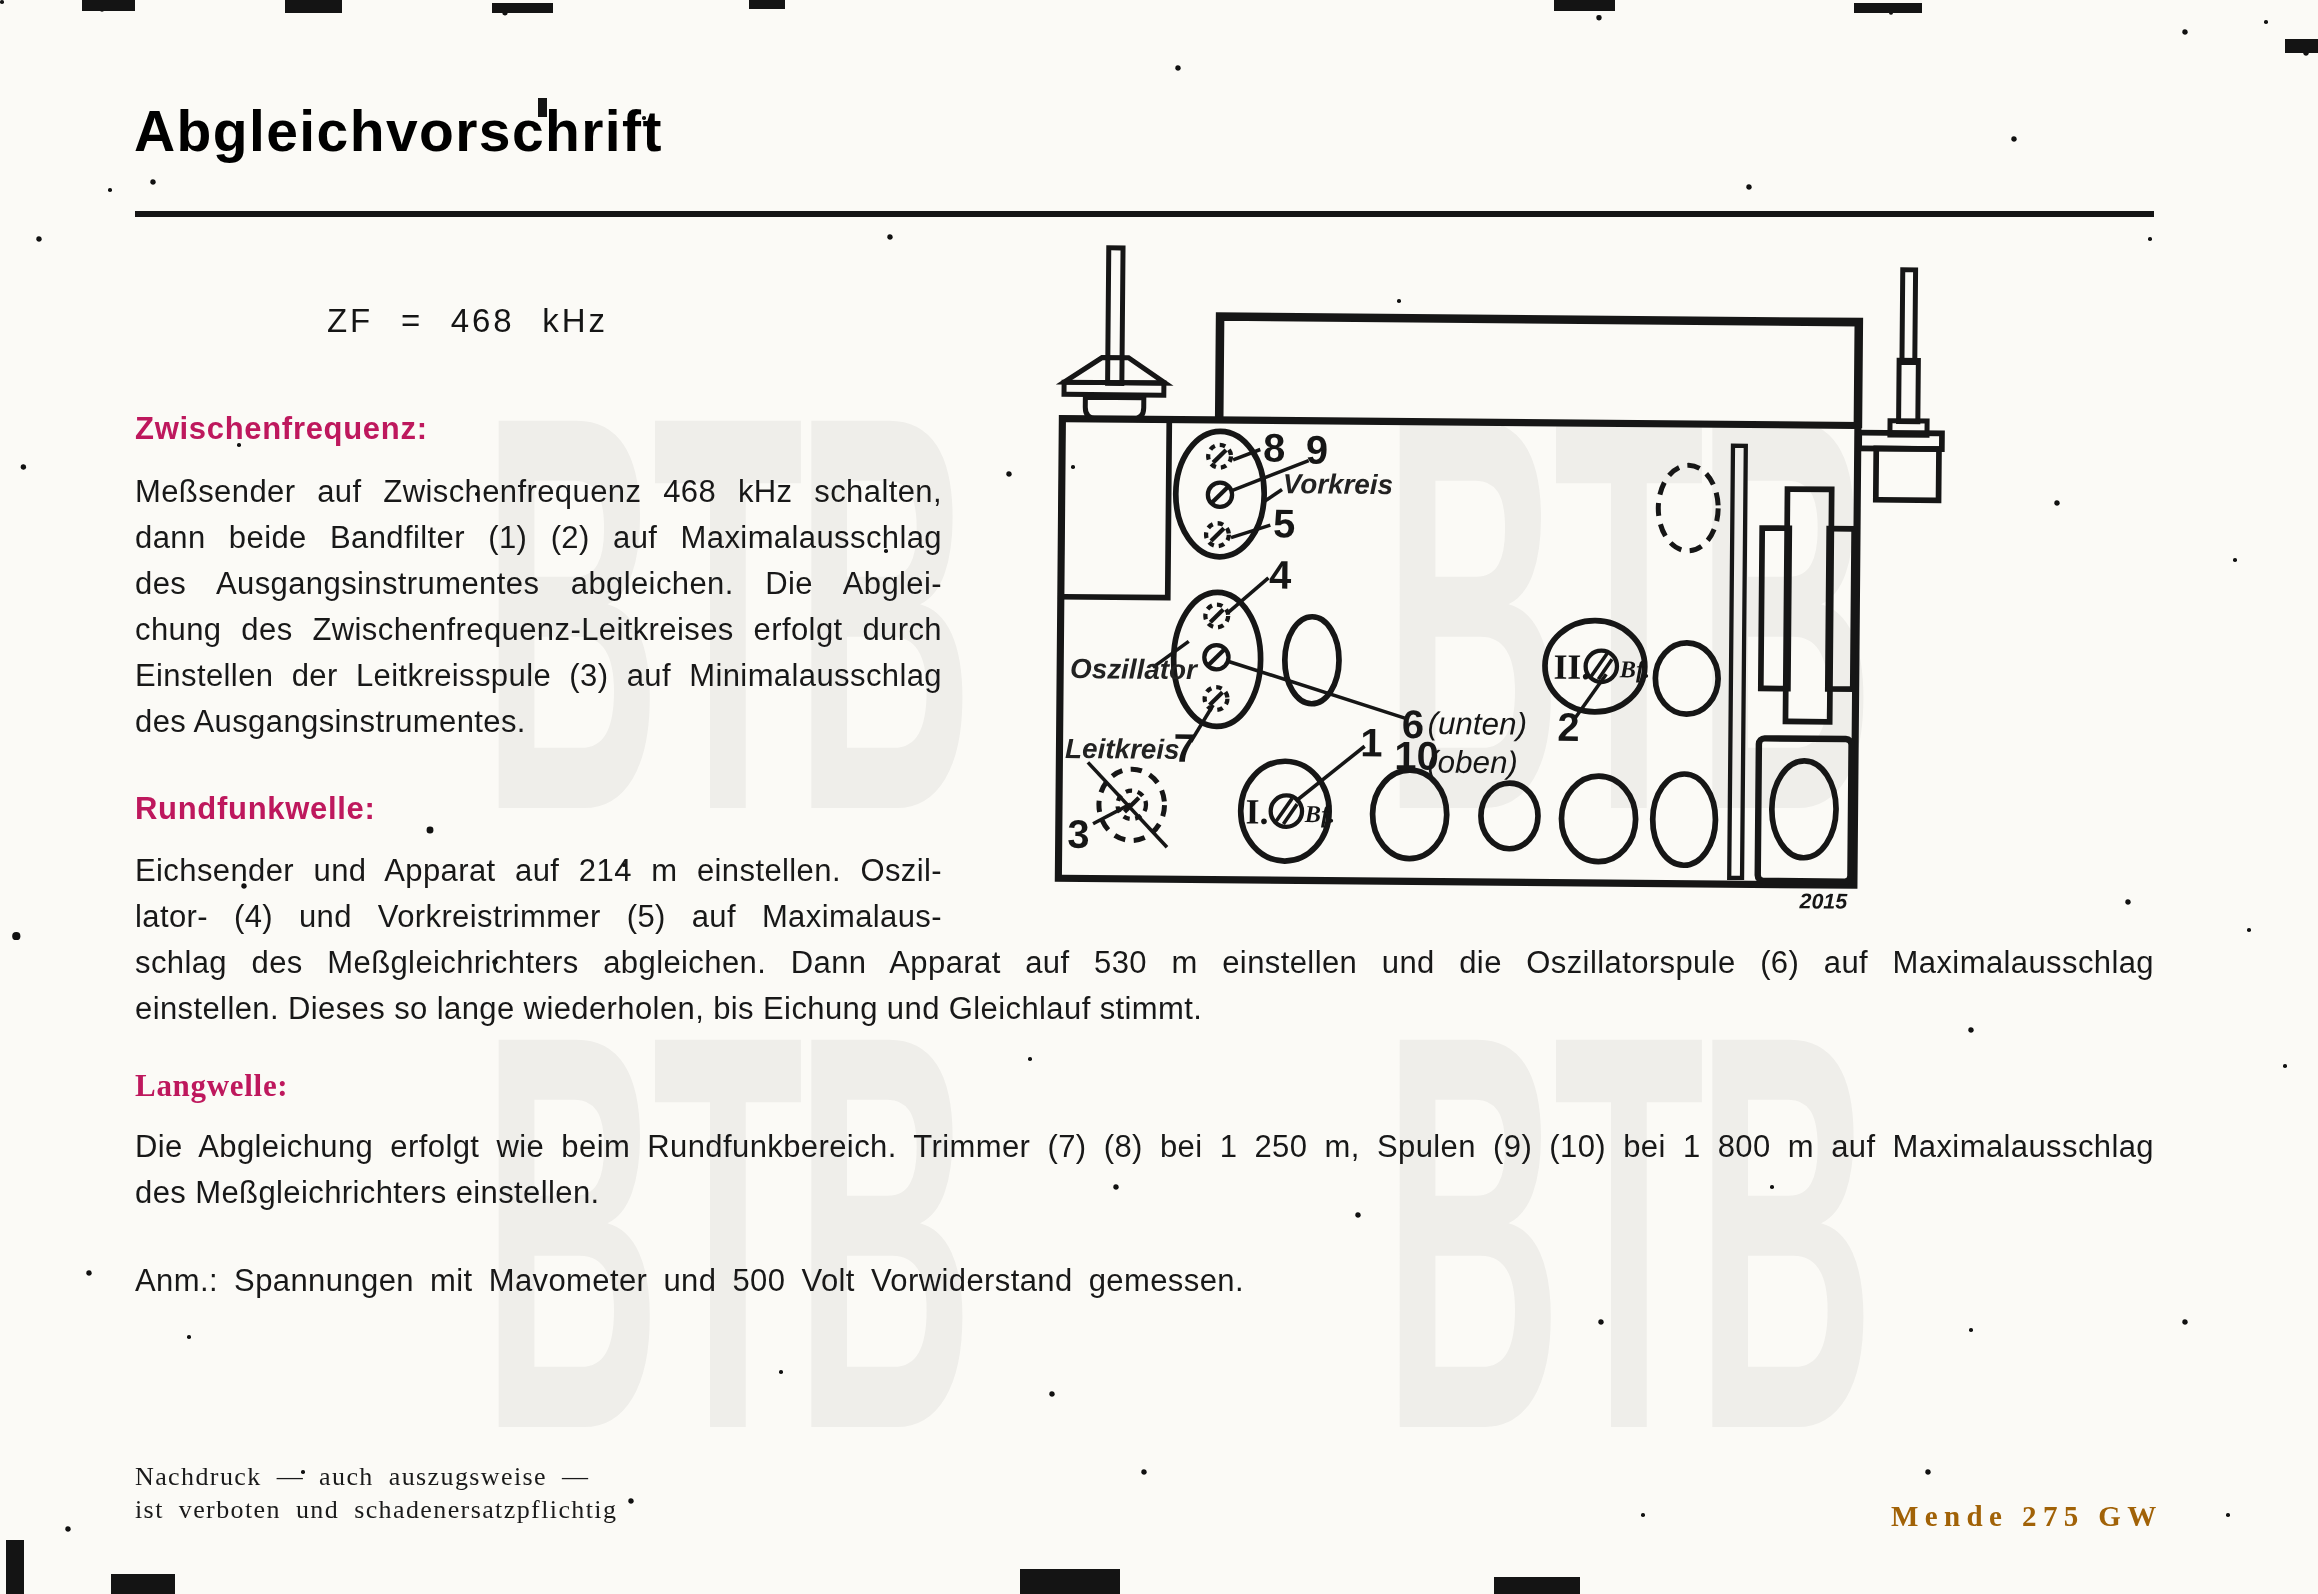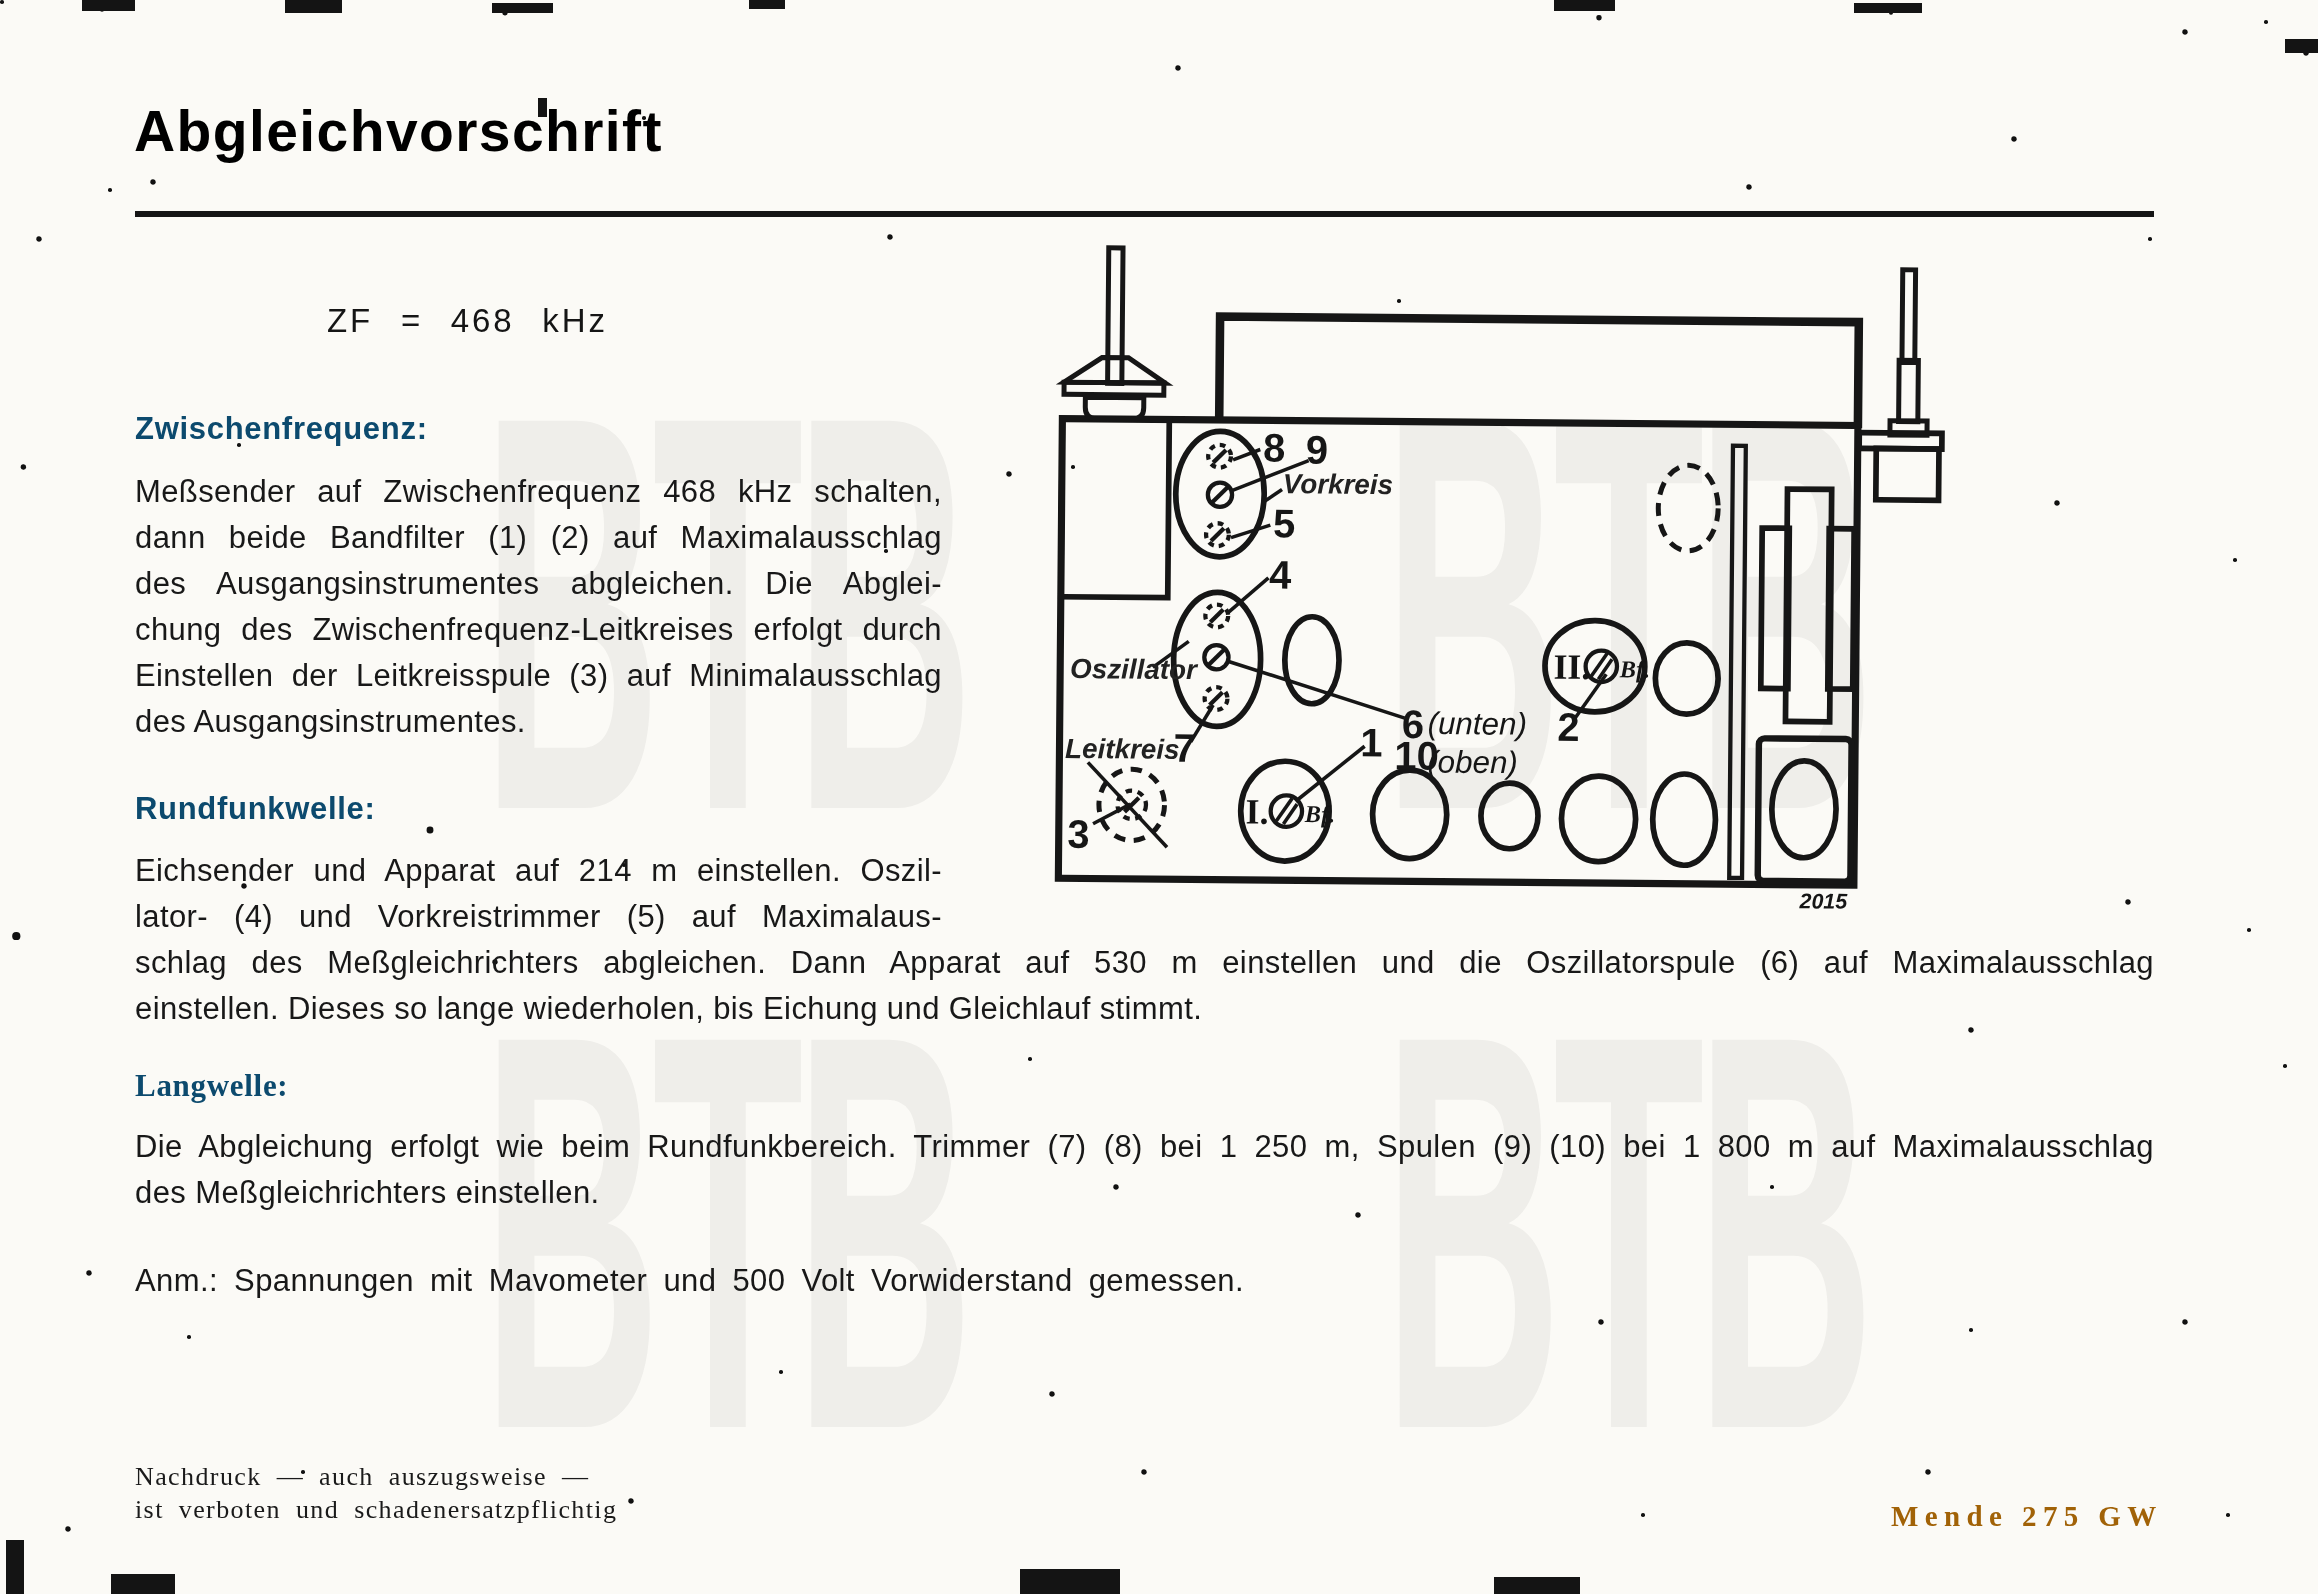--- a/index.html
+++ b/index.html
@@ -28,21 +28,21 @@
   .rule { left:135px; top:211px; width:2019px; height:6.4px; background:#151515; }
 
   .zf {
     left:327px; top:302px;
     font:500 33px "Liberation Sans", sans-serif;
     letter-spacing:2.9px; word-spacing:15.7px;
   }
 
   .sec-h {
     font:700 31px "Liberation Sans", sans-serif;
-    letter-spacing:0.7px; color:#0c4a6e;
+    letter-spacing:0.7px; color:#be185d;
   }
   .bodytxt { font:400 31px "Liberation Sans", sans-serif; letter-spacing:0.4px; color:#181818; }
   .line { height:46px; line-height:46px; white-space:nowrap; }
   .jline { text-align:justify; text-align-last:justify; white-space:normal; }
   .narrow { width:807px; }
   .full { width:2019px; }
 
   .anm-label { font-weight:400; }
 
   .footer-note {

